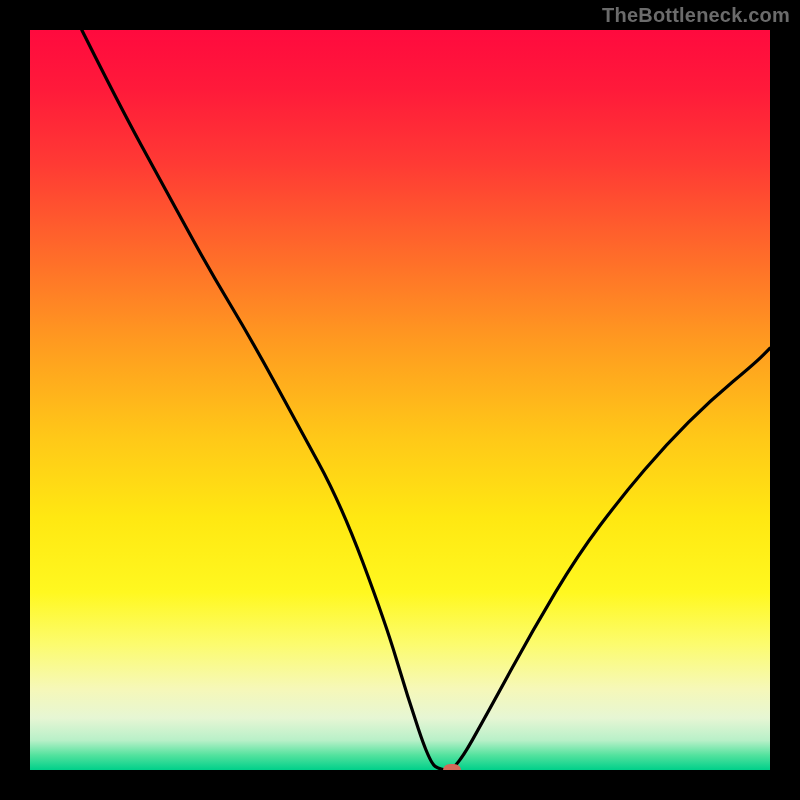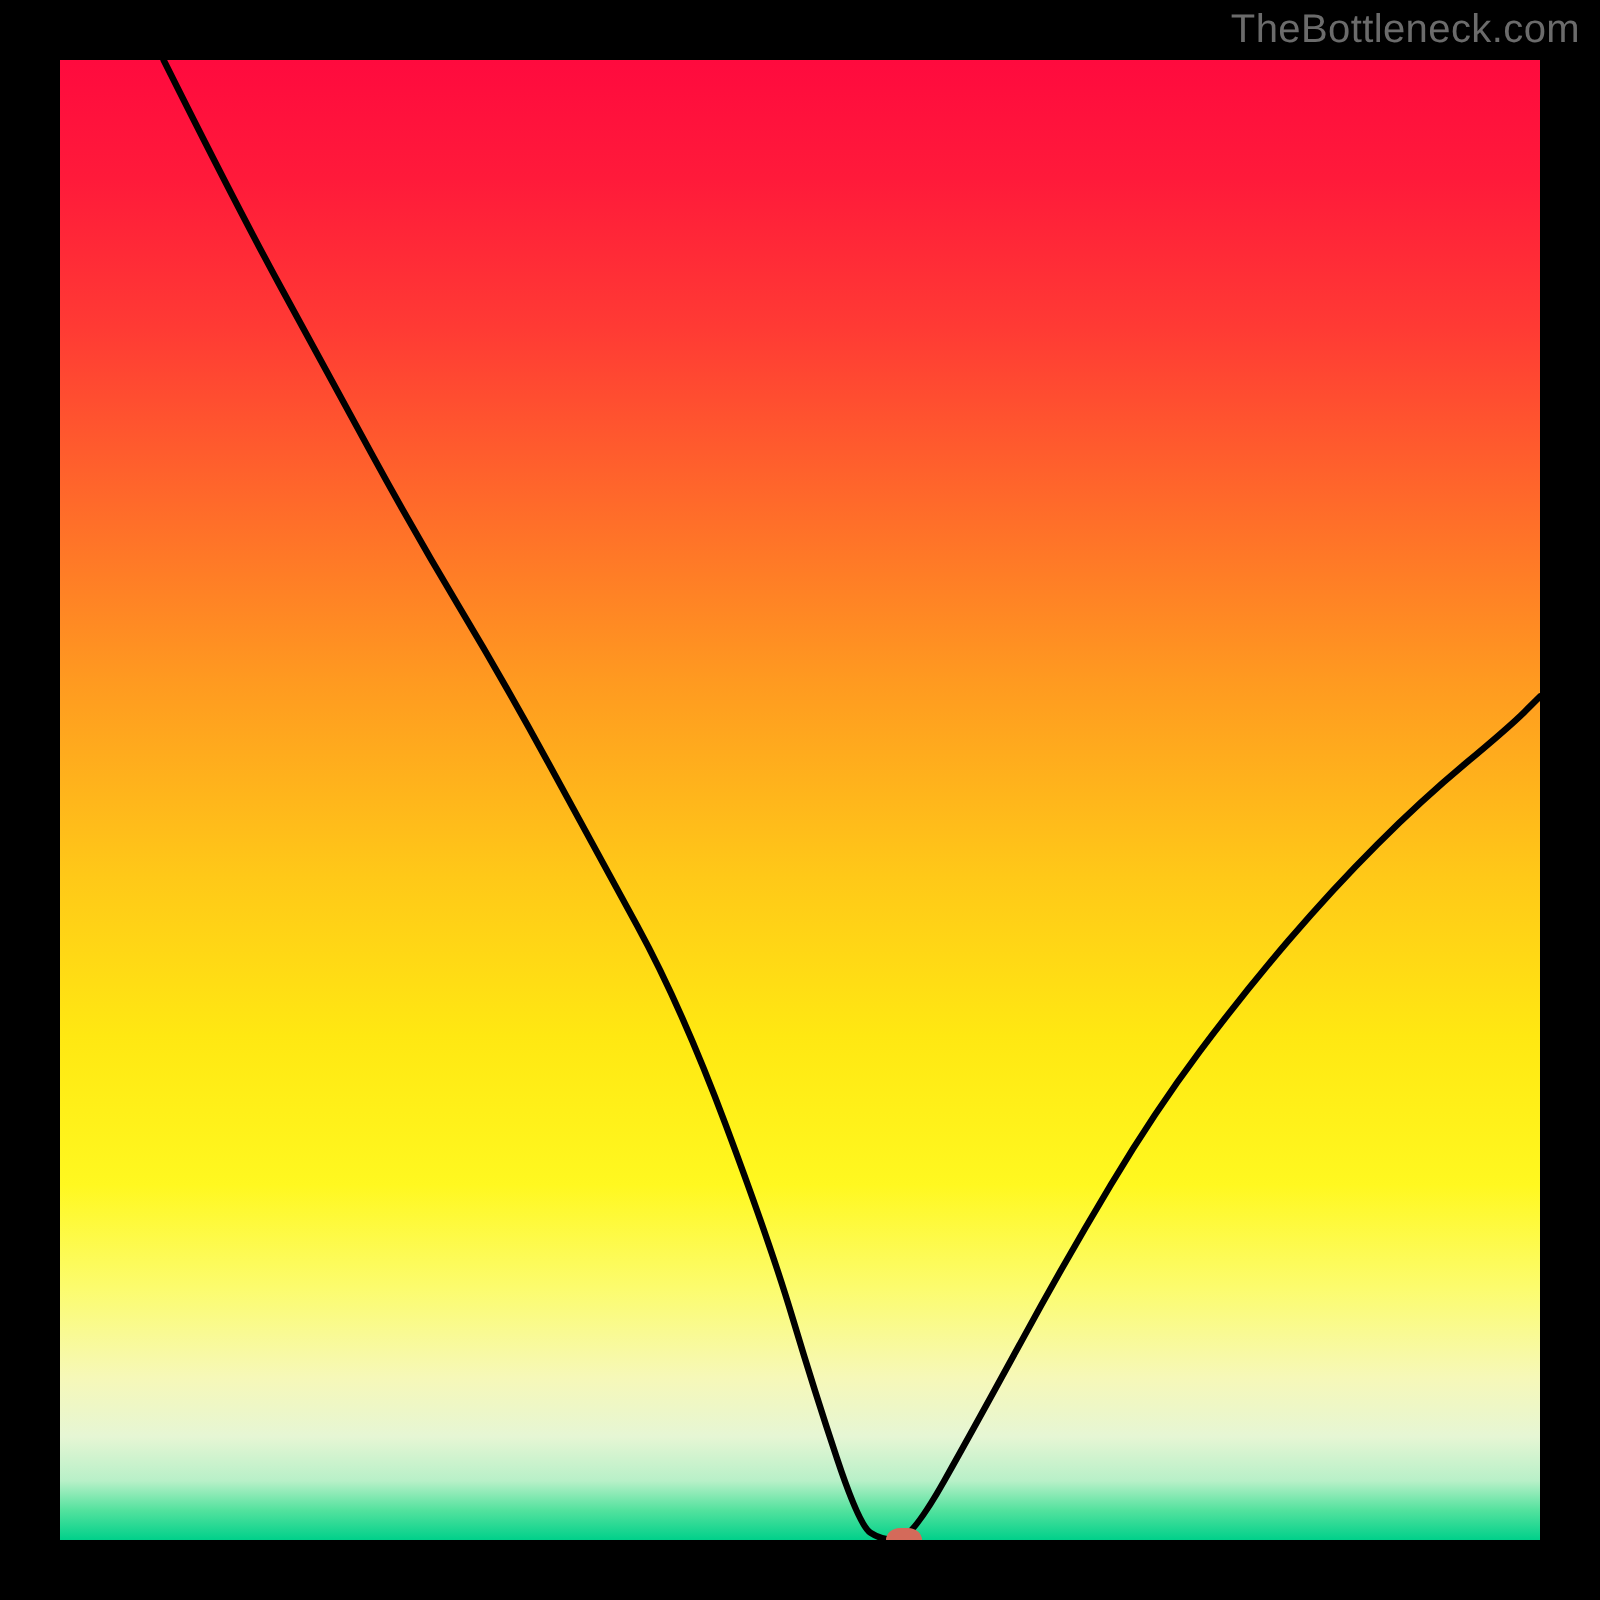--- a/index.html
+++ b/index.html
@@ -58,21 +58,21 @@
     border-radius: 7px / 6px;
     background: #d46a5a;
     transform: translate(-50%, -50%);
   }
   .watermark {
     position: absolute;
     top: 4px;
     right: 10px;
     color: #6b6b6b;
     font-size: 20px;
-    font-weight: 400;
+    font-weight: 700;
     letter-spacing: 0.2px;
   }
 </style>
 </head>
 <body>
 
 <div class="chart-wrap">
 
   <div class="plot-area">
     <div class="gradient-bg"></div>

